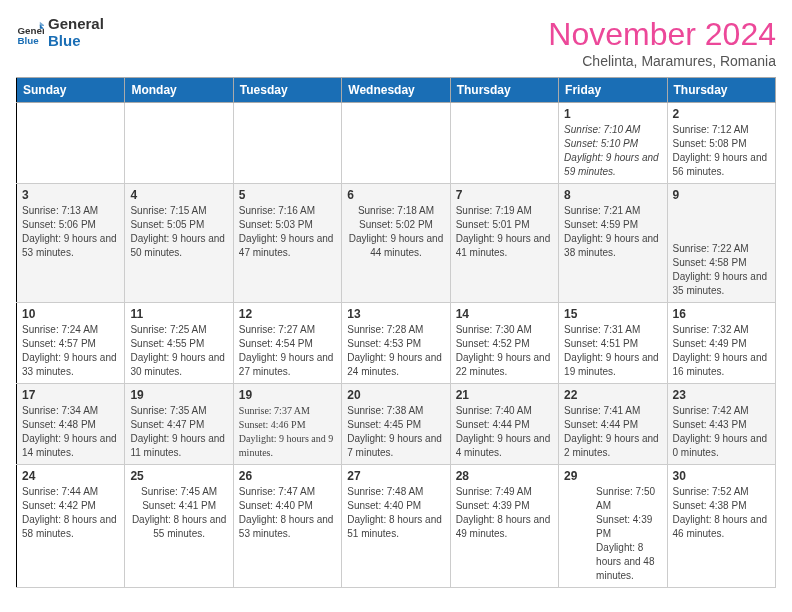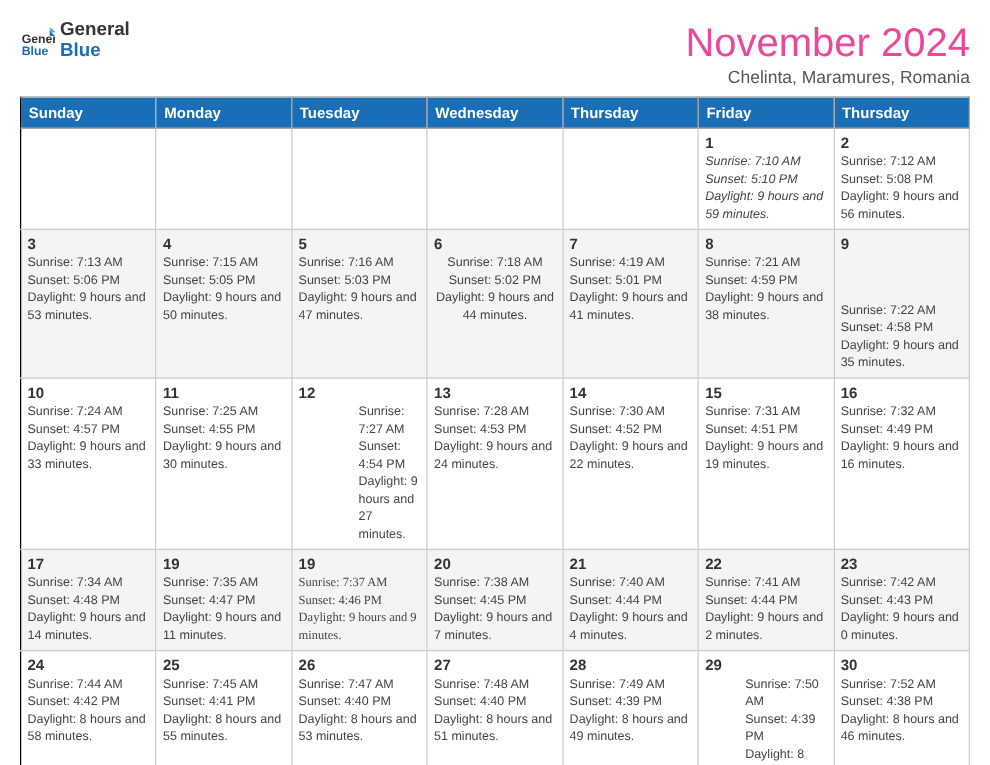--- a/index.html
+++ b/index.html
@@ -155,21 +155,21 @@
 Daylight: 9 hours and 47 minutes.</div>
         </td>
         <td>
           <span class="day-num">6</span>
           <div class="day-info" style="white-space: pre-line; text-align: center;">Sunrise: 7:18 AM
 Sunset: 5:02 PM
 Daylight: 9 hours and 44 minutes.</div>
         </td>
         <td>
           <span class="day-num">7</span>
-          <div class="day-info" style="white-space: pre-line;">Sunrise: 4:19 AM
+          <div class="day-info" style="white-space: pre-line;">Sunrise: 7:19 AM
 Sunset: 5:01 PM
 Daylight: 9 hours and 41 minutes.</div>
         </td>
         <td>
           <span class="day-num">8</span>
           <div class="day-info" style="white-space: pre-line;">Sunrise: 7:21 AM
 Sunset: 4:59 PM
 Daylight: 9 hours and 38 minutes.</div>
         </td>
         <td>
@@ -187,21 +187,21 @@
 Daylight: 9 hours and 33 minutes.</div>
         </td>
         <td>
           <span class="day-num">11</span>
           <div class="day-info" style="white-space: pre-line;">Sunrise: 7:25 AM
 Sunset: 4:55 PM
 Daylight: 9 hours and 30 minutes.</div>
         </td>
         <td>
           <span class="day-num">12</span>
-          <div class="day-info" style="white-space: pre-line; margin-left: 48px;">Sunrise: 7:27 AM
+          <div class="day-info" style="white-space: pre-line;">Sunrise: 7:27 AM
 Sunset: 4:54 PM
 Daylight: 9 hours and 27 minutes.</div>
         </td>
         <td>
           <span class="day-num">13</span>
           <div class="day-info" style="white-space: pre-line;">Sunrise: 7:28 AM
 Sunset: 4:53 PM
 Daylight: 9 hours and 24 minutes.</div>
         </td>
         <td>
@@ -269,21 +269,21 @@
       </tr>
       <tr>
         <td>
           <span class="day-num">24</span>
           <div class="day-info" style="white-space: pre-line;">Sunrise: 7:44 AM
 Sunset: 4:42 PM
 Daylight: 8 hours and 58 minutes.</div>
         </td>
         <td>
           <span class="day-num">25</span>
-          <div class="day-info" style="white-space: pre-line;">Sunrise: 7:45 AM
+          <div class="day-info" style="white-space: pre-line; text-align: center;">Sunrise: 7:45 AM
 Sunset: 4:41 PM
 Daylight: 8 hours and 55 minutes.</div>
         </td>
         <td>
           <span class="day-num">26</span>
           <div class="day-info" style="white-space: pre-line;">Sunrise: 7:47 AM
 Sunset: 4:40 PM
 Daylight: 8 hours and 53 minutes.</div>
         </td>
         <td>

